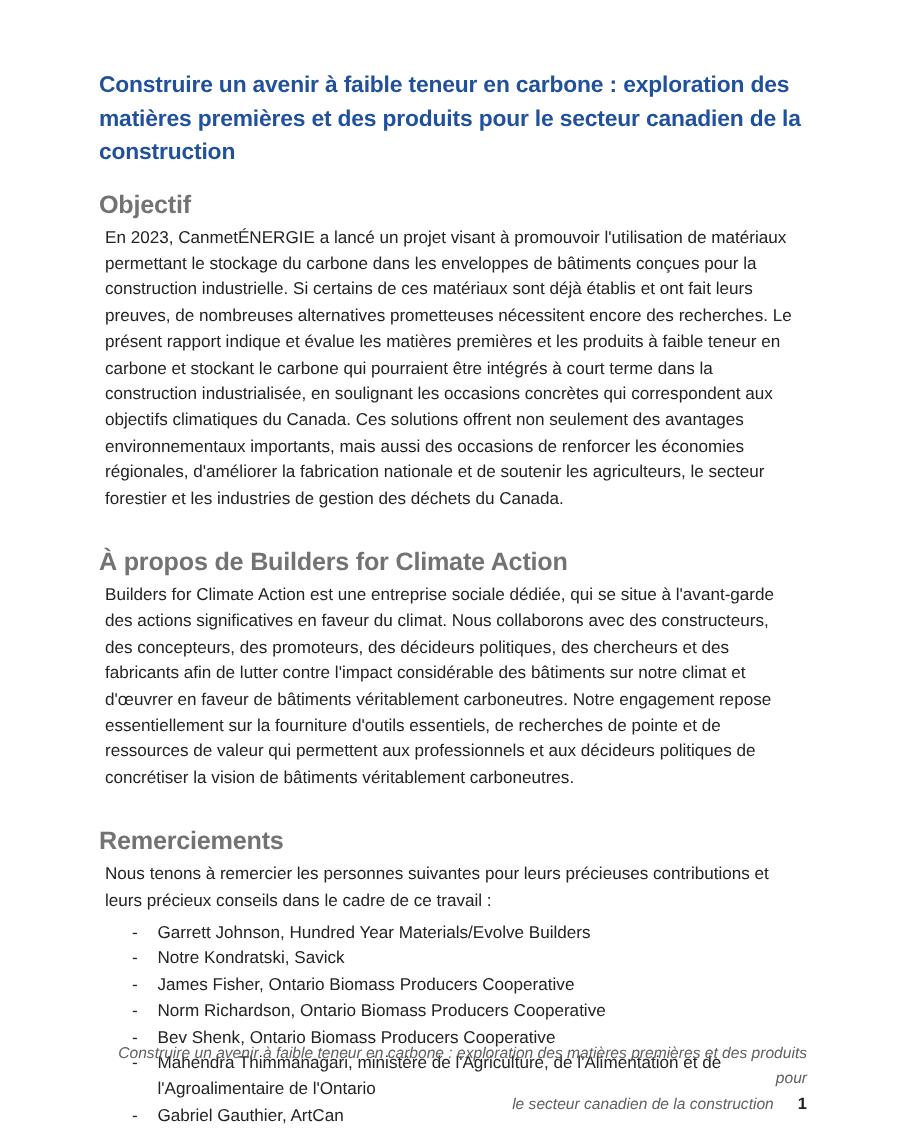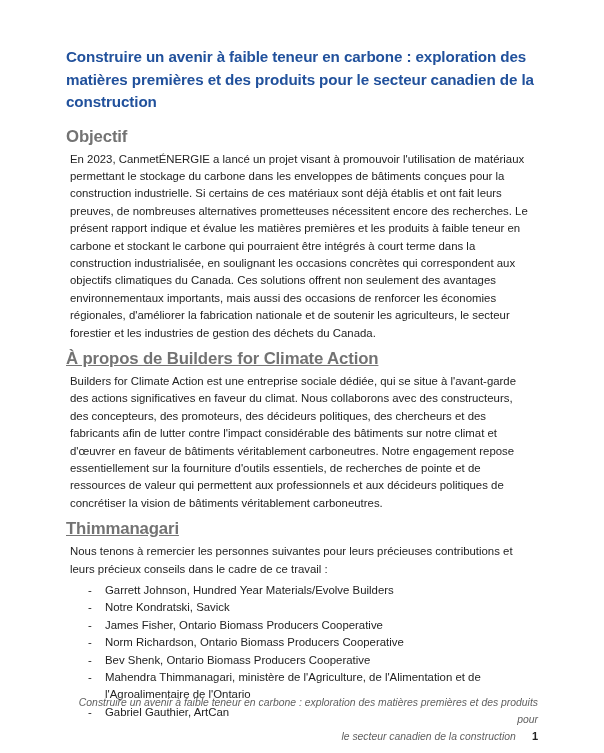--- a/index.html
+++ b/index.html
@@ -38,22 +38,21 @@
   }
   .section-heading {
     color: #737373;
     font-weight: bold;
     font-size: 16.8px;
     line-height: 21px;
     margin: 0 0 2px 0;
     letter-spacing: -0.15px;
   }
   .section-heading.spaced {
-    margin-top: 6px;
-    text-decoration: underline;
+    margin-top: 22px;
   }
   p.body-text {
     font-size: 11.4px;
     line-height: 17.4px;
     margin: 4px;
     text-align: left;
     color: #232323;
   }
   .list {
     margin: 0;
@@ -110,21 +109,21 @@
   <div class="content">
 
     <h1 class="doc-title">Construire un avenir à faible teneur en carbone : exploration des matières premières et des produits pour le secteur canadien de la construction</h1>
 
     <h2 class="section-heading">Objectif</h2>
     <p class="body-text">En 2023, CanmetÉNERGIE a lancé un projet visant à promouvoir l'utilisation de matériaux permettant le stockage du carbone dans les enveloppes de bâtiments conçues pour la construction industrielle. Si certains de ces matériaux sont déjà établis et ont fait leurs preuves, de nombreuses alternatives prometteuses nécessitent encore des recherches. Le présent rapport indique et évalue les matières premières et les produits à faible teneur en carbone et stockant le carbone qui pourraient être intégrés à court terme dans la construction industrialisée, en soulignant les occasions concrètes qui correspondent aux objectifs climatiques du Canada. Ces solutions offrent non seulement des avantages environnementaux importants, mais aussi des occasions de renforcer les économies régionales, d'améliorer la fabrication nationale et de soutenir les agriculteurs, le secteur forestier et les industries de gestion des déchets du Canada.</p>
 
     <h2 class="section-heading spaced">À propos de Builders for Climate Action</h2>
     <p class="body-text">Builders for Climate Action est une entreprise sociale dédiée, qui se situe à l'avant-garde des actions significatives en faveur du climat. Nous collaborons avec des constructeurs, des concepteurs, des promoteurs, des décideurs politiques, des chercheurs et des fabricants afin de lutter contre l'impact considérable des bâtiments sur notre climat et d'œuvrer en faveur de bâtiments véritablement carboneutres. Notre engagement repose essentiellement sur la fourniture d'outils essentiels, de recherches de pointe et de ressources de valeur qui permettent aux professionnels et aux décideurs politiques de concrétiser la vision de bâtiments véritablement carboneutres.</p>
 
-    <h2 class="section-heading spaced">Thimmanagari</h2>
+    <h2 class="section-heading spaced">Remerciements</h2>
     <p class="body-text">Nous tenons à remercier les personnes suivantes pour leurs précieuses contributions et leurs précieux conseils dans le cadre de ce travail :</p>
 
     <ul class="list">
       <li class="list-item">
         <span class="list-bullet">-</span>
         <span>Garrett Johnson, Hundred Year Materials/Evolve Builders</span>
       </li>
       <li class="list-item">
         <span class="list-bullet">-</span>
         <span>Notre Kondratski, Savick</span>

